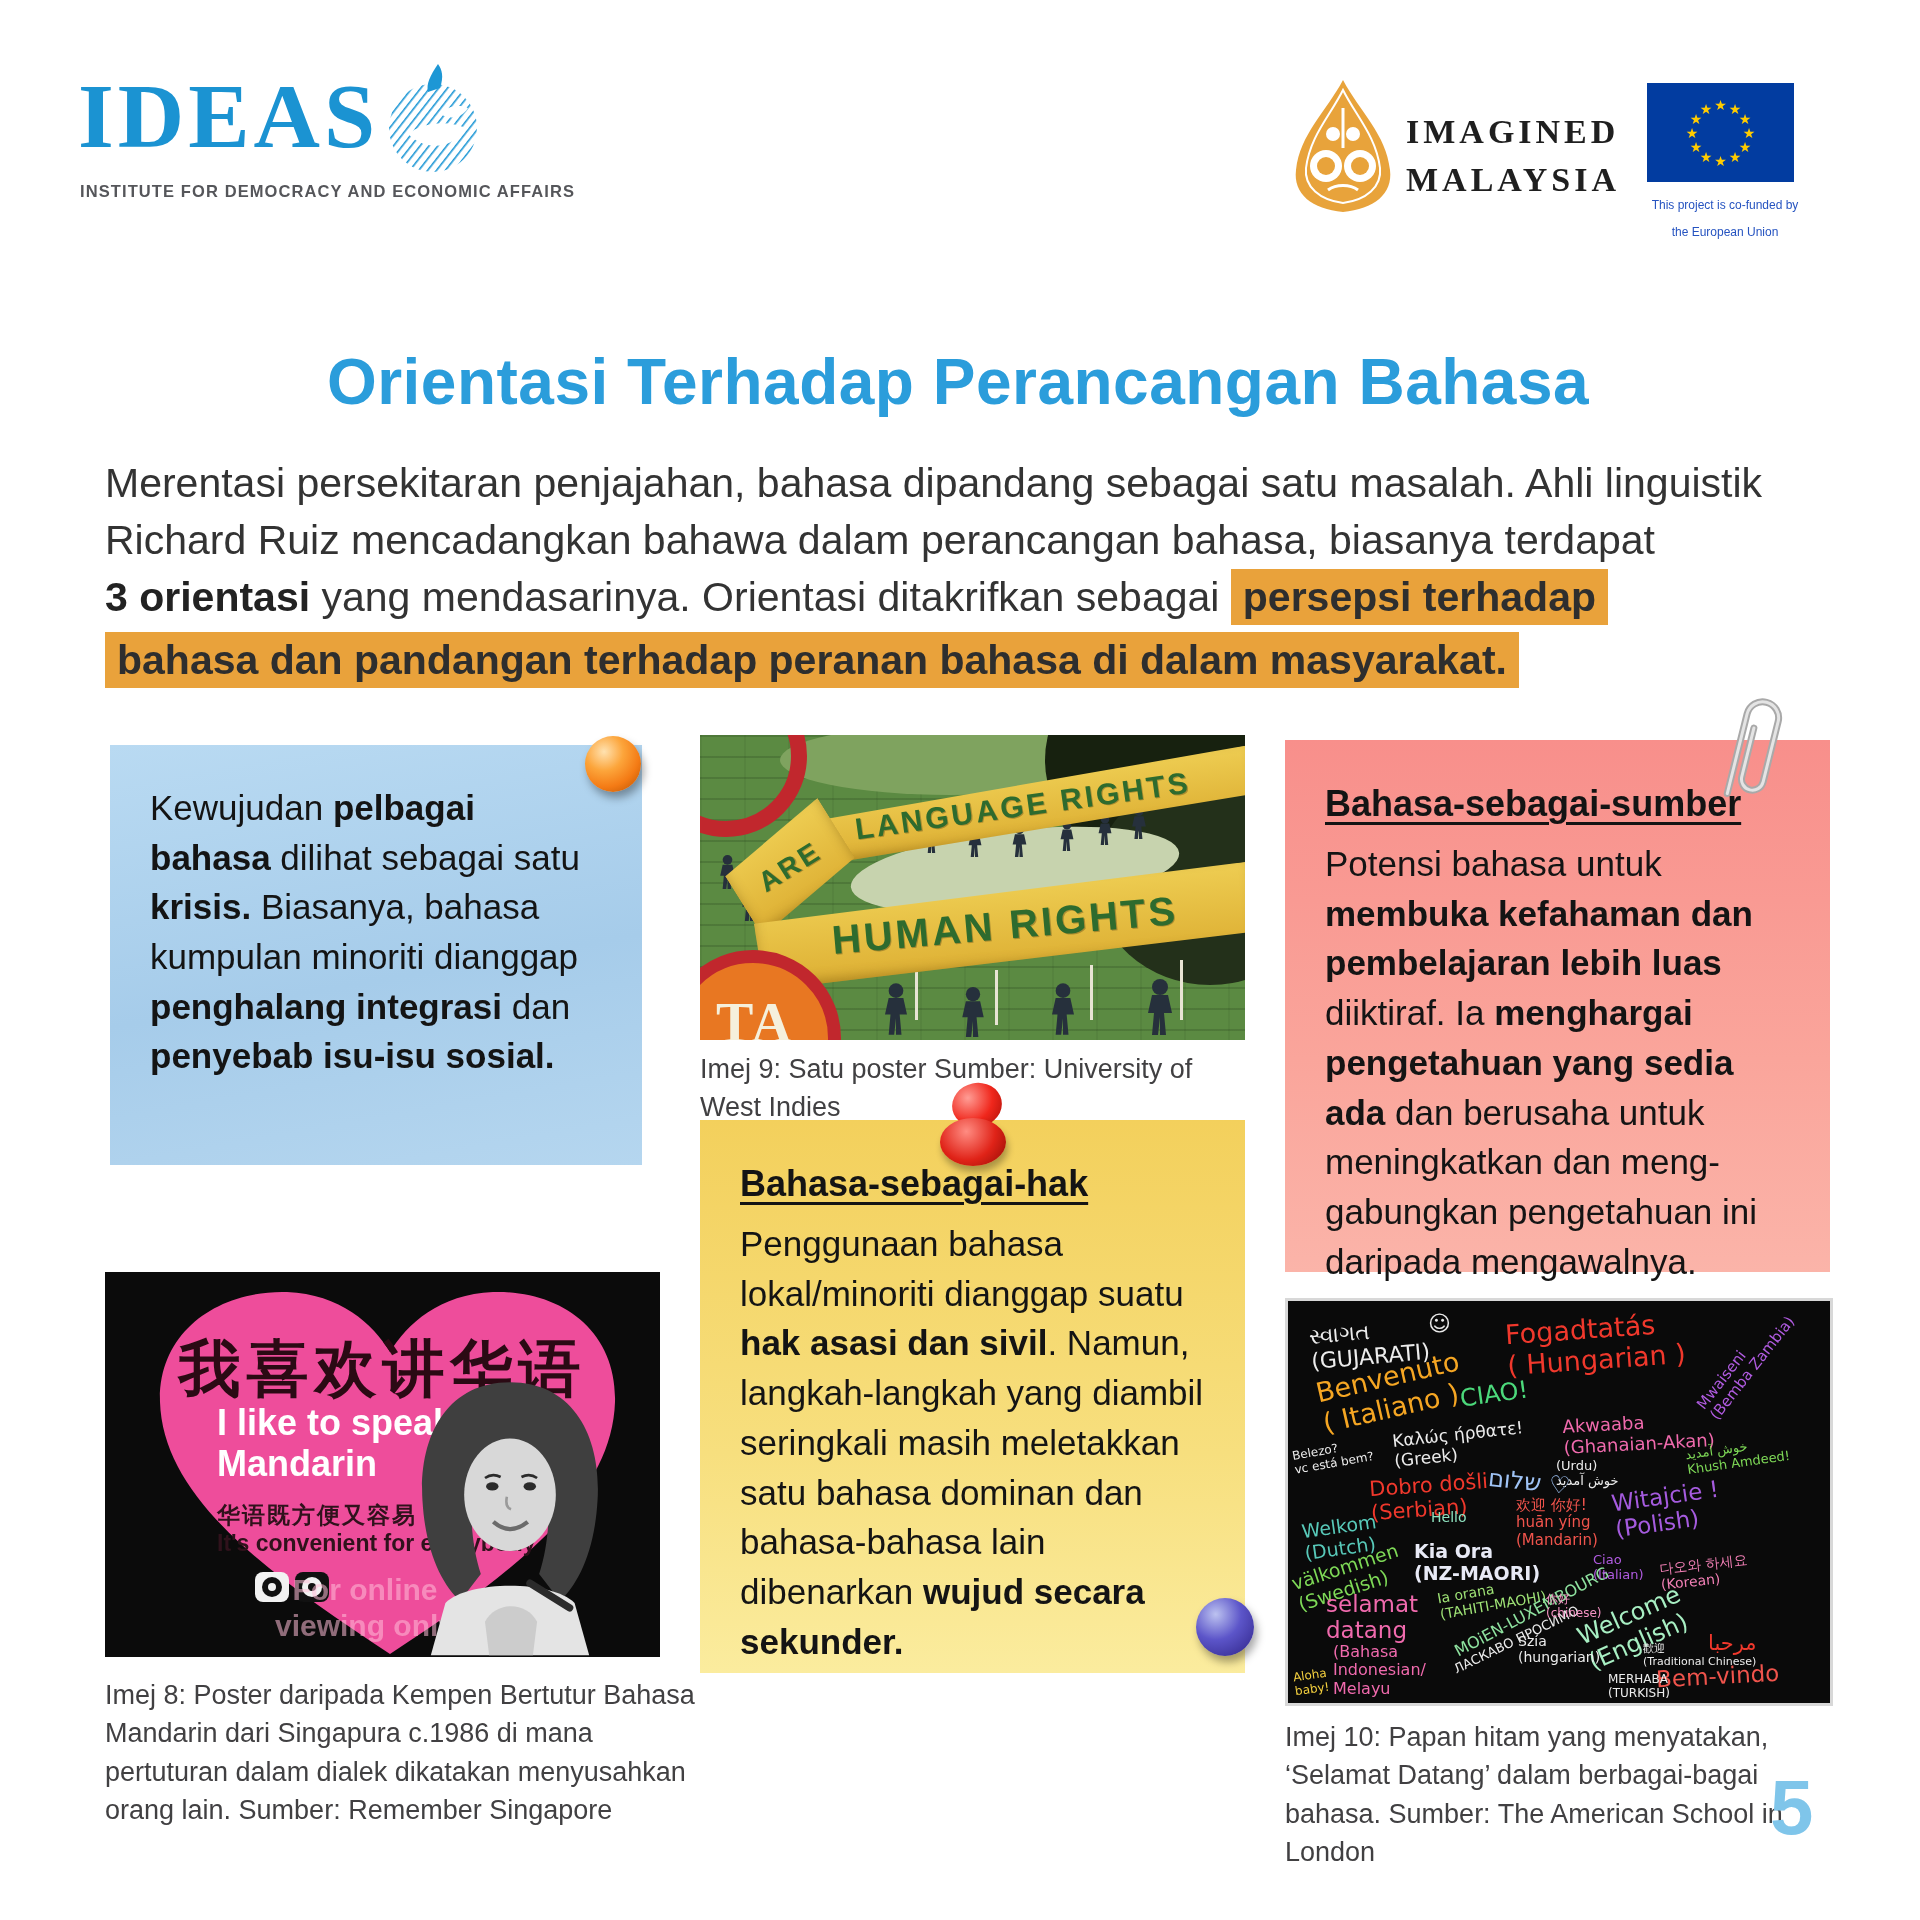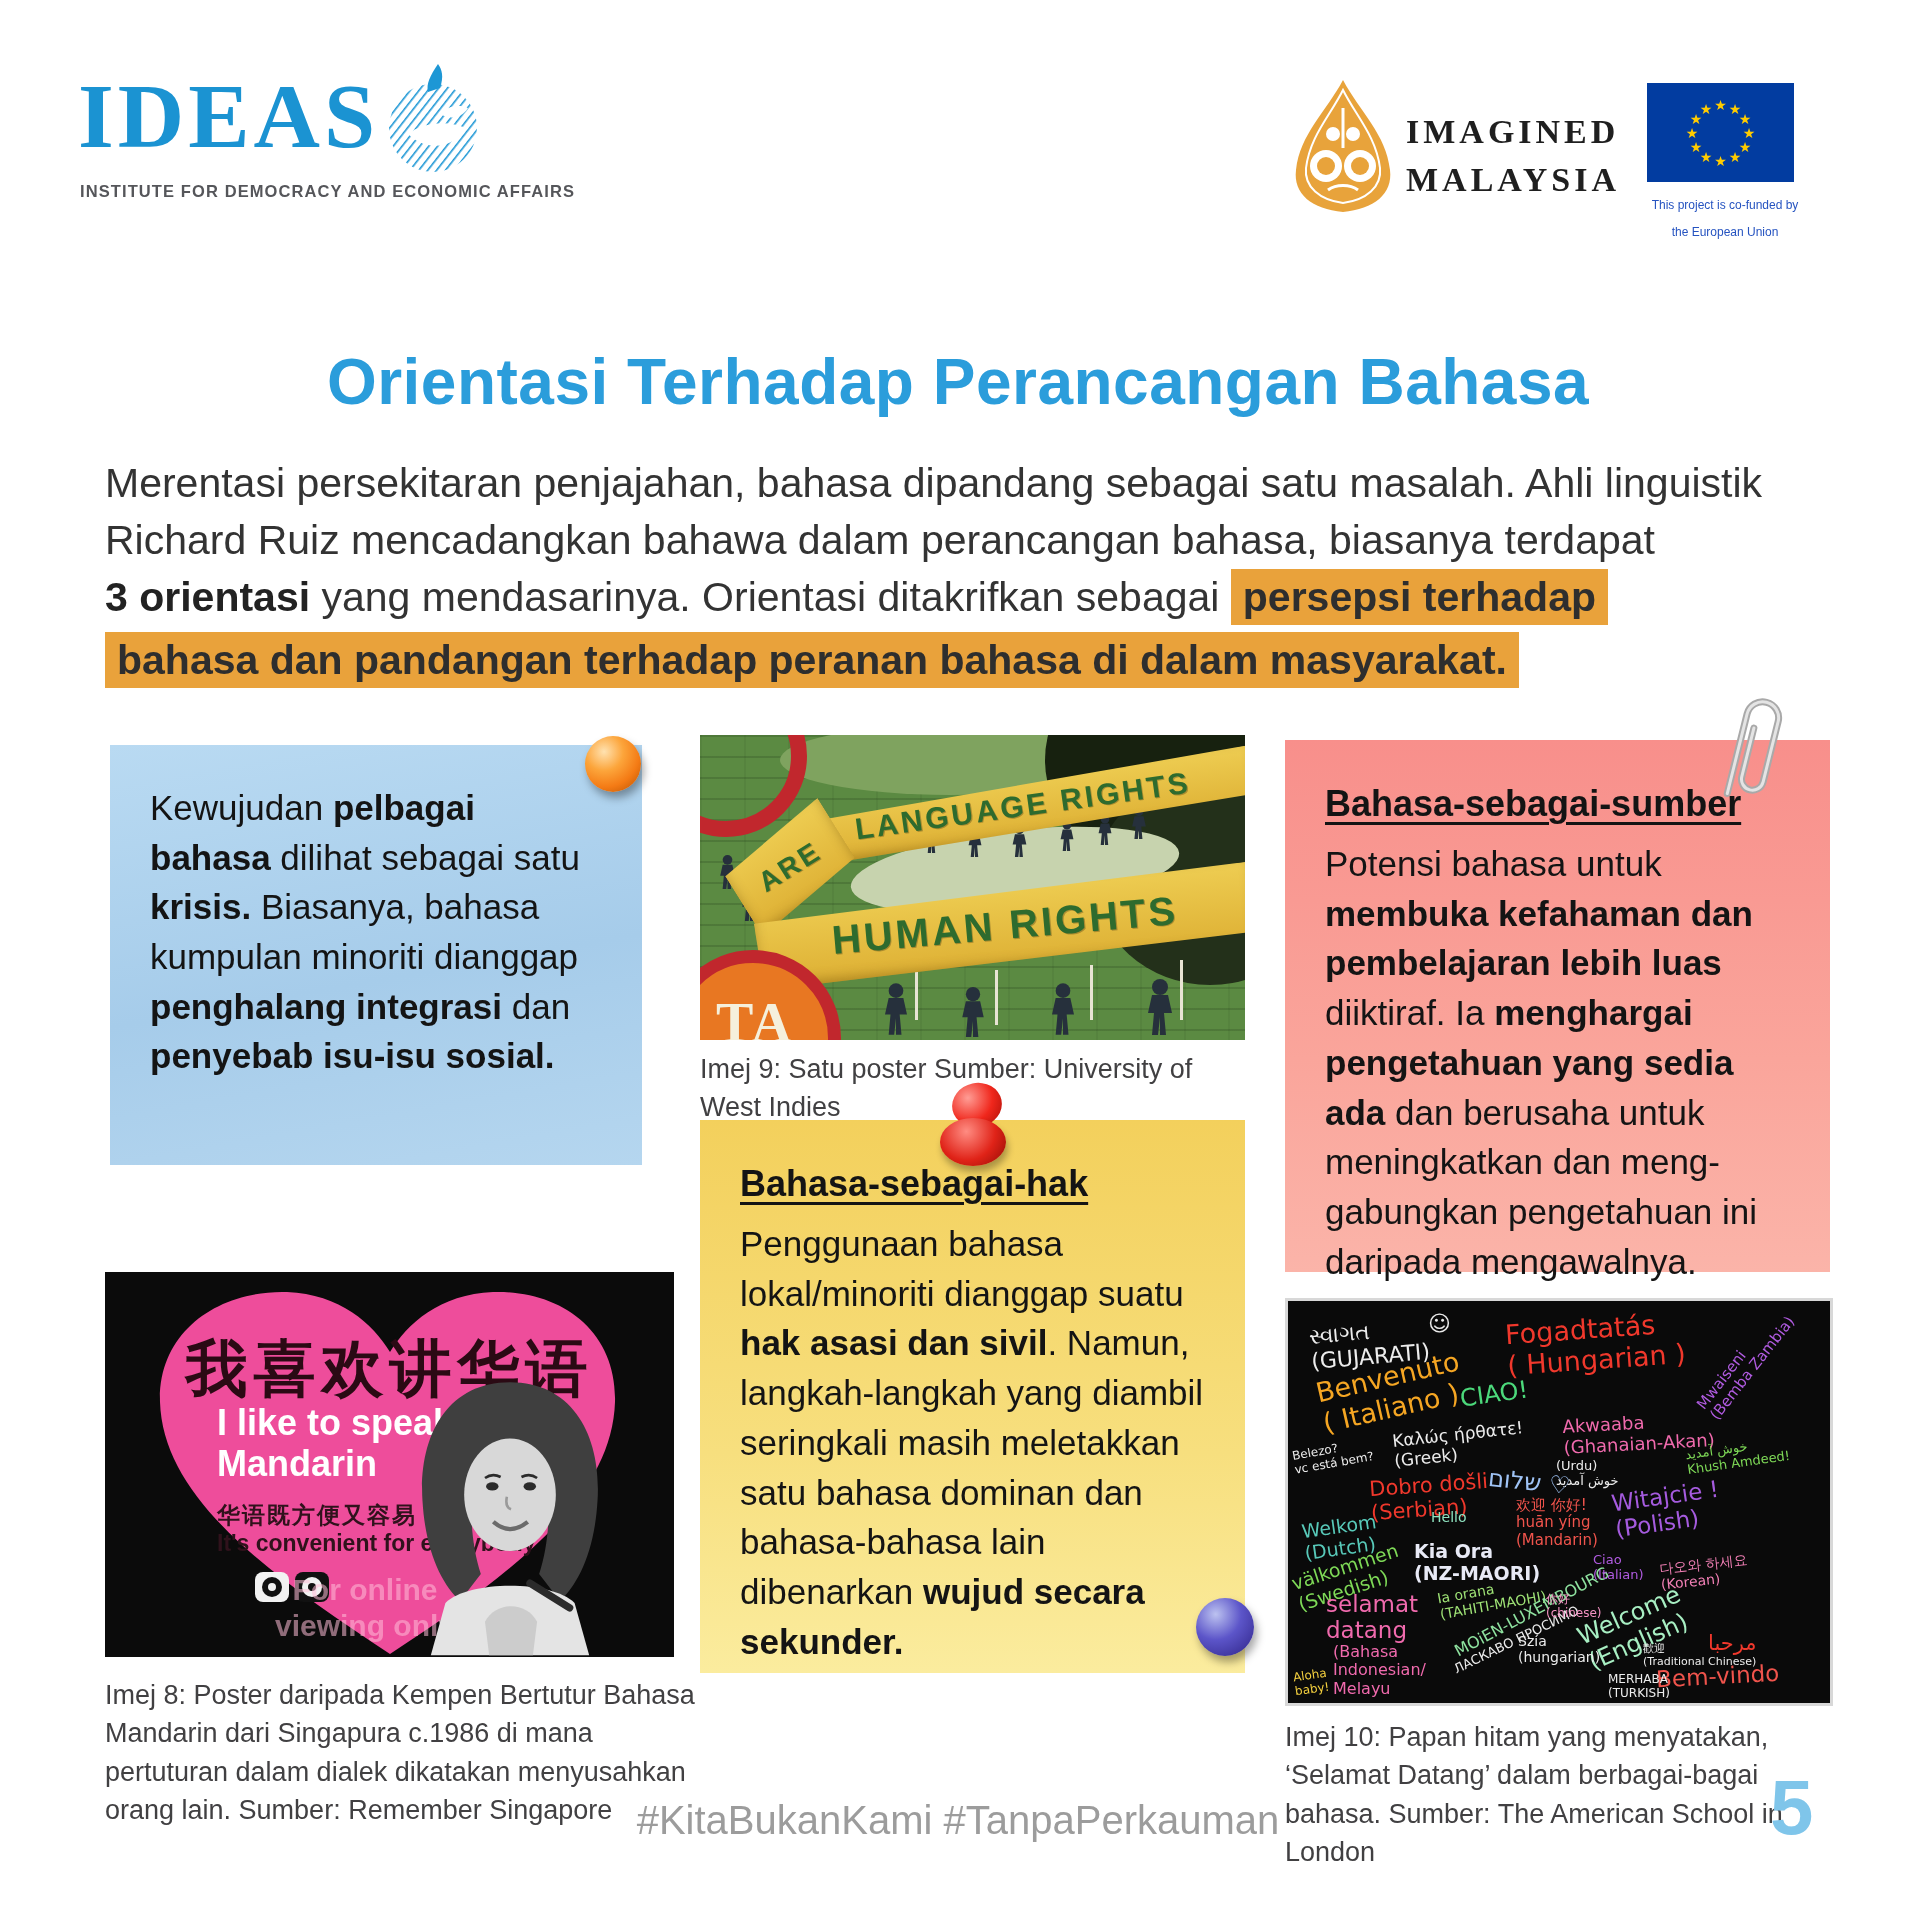--- a/index.html
+++ b/index.html
@@ -76,21 +76,21 @@
       letter-spacing:3px;text-shadow:1px 1px 0 rgba(0,0,0,0.25);}
   .fig{position:absolute;fill:#26303C;}
   .pole{position:absolute;width:3px;background:#E8E4D4;}
 
   
   .caption{font-size:27px;color:#414042;line-height:1.42;}
   .hashtags{left:0;right:0;top:1798px;text-align:center;font-size:40px;color:#9C9C9C;}
   .pagenum{left:1770px;top:1762px;font-size:78px;font-weight:bold;color:#7FC5EA;}
 
   
-  .heart-box{left:105px;top:1272px;width:555px;height:385px;background:#0b0b0b;overflow:hidden;padding-left:14px;}
+  .heart-box{left:105px;top:1272px;width:555px;height:385px;background:#0b0b0b;overflow:hidden;}
   .heart-cn{left:0;width:100%;top:55px;text-align:center;font-size:62px;font-weight:bold;
             color:#2B0A14;font-family:"DejaVu Sans",sans-serif;letter-spacing:6px;}
   .heart-en1{left:112px;top:130px;font-size:36px;font-weight:bold;color:#ffffff;line-height:1.15;}
   .heart-cn2{left:112px;top:228px;font-size:23px;font-weight:bold;color:#30121c;
              font-family:Liberation Serif, serif;letter-spacing:2px;}
   .heart-en2{left:112px;top:258px;font-size:23px;font-weight:bold;color:#30121c;}
   .heart-wm{left:170px;top:300px;font-size:30px;font-weight:bold;color:rgba(255,190,215,0.55);
             text-align:center;line-height:1.2;}
   .logo-chip{position:absolute;width:34px;height:30px;border-radius:8px;}
 
@@ -368,16 +368,15 @@
     <span class="chalk" style="left: 320px; top: 372px; font-size: 12px; color: rgb(236, 236, 236);">MERHABA
 (TURKISH)</span>
     <span class="chalk" style="left: 45px; top: 342px; font-size: 16px; color: rgb(240, 106, 173);">(Bahasa
 Indonesian/
 Melayu</span>
     <span class="chalk" style="left: 6px; top: 368px; font-size: 12px; transform: rotate(-8deg); color: rgb(244, 208, 63);">Aloha
 baby!</span>
   </div>
   <div class="abs caption" style="left:1285px;top:1718px;width:560px;">Imej 10: Papan hitam yang menyatakan, ‘Selamat Datang’ dalam berbagai-bagai bahasa. Sumber: The American School in London</div>
 
-  <div class="abs hashtags">#KitaBukanKami #TanpaPerkauman</div>
   <div class="abs pagenum">5</div>
 
 </div>
 
 </body></html>

